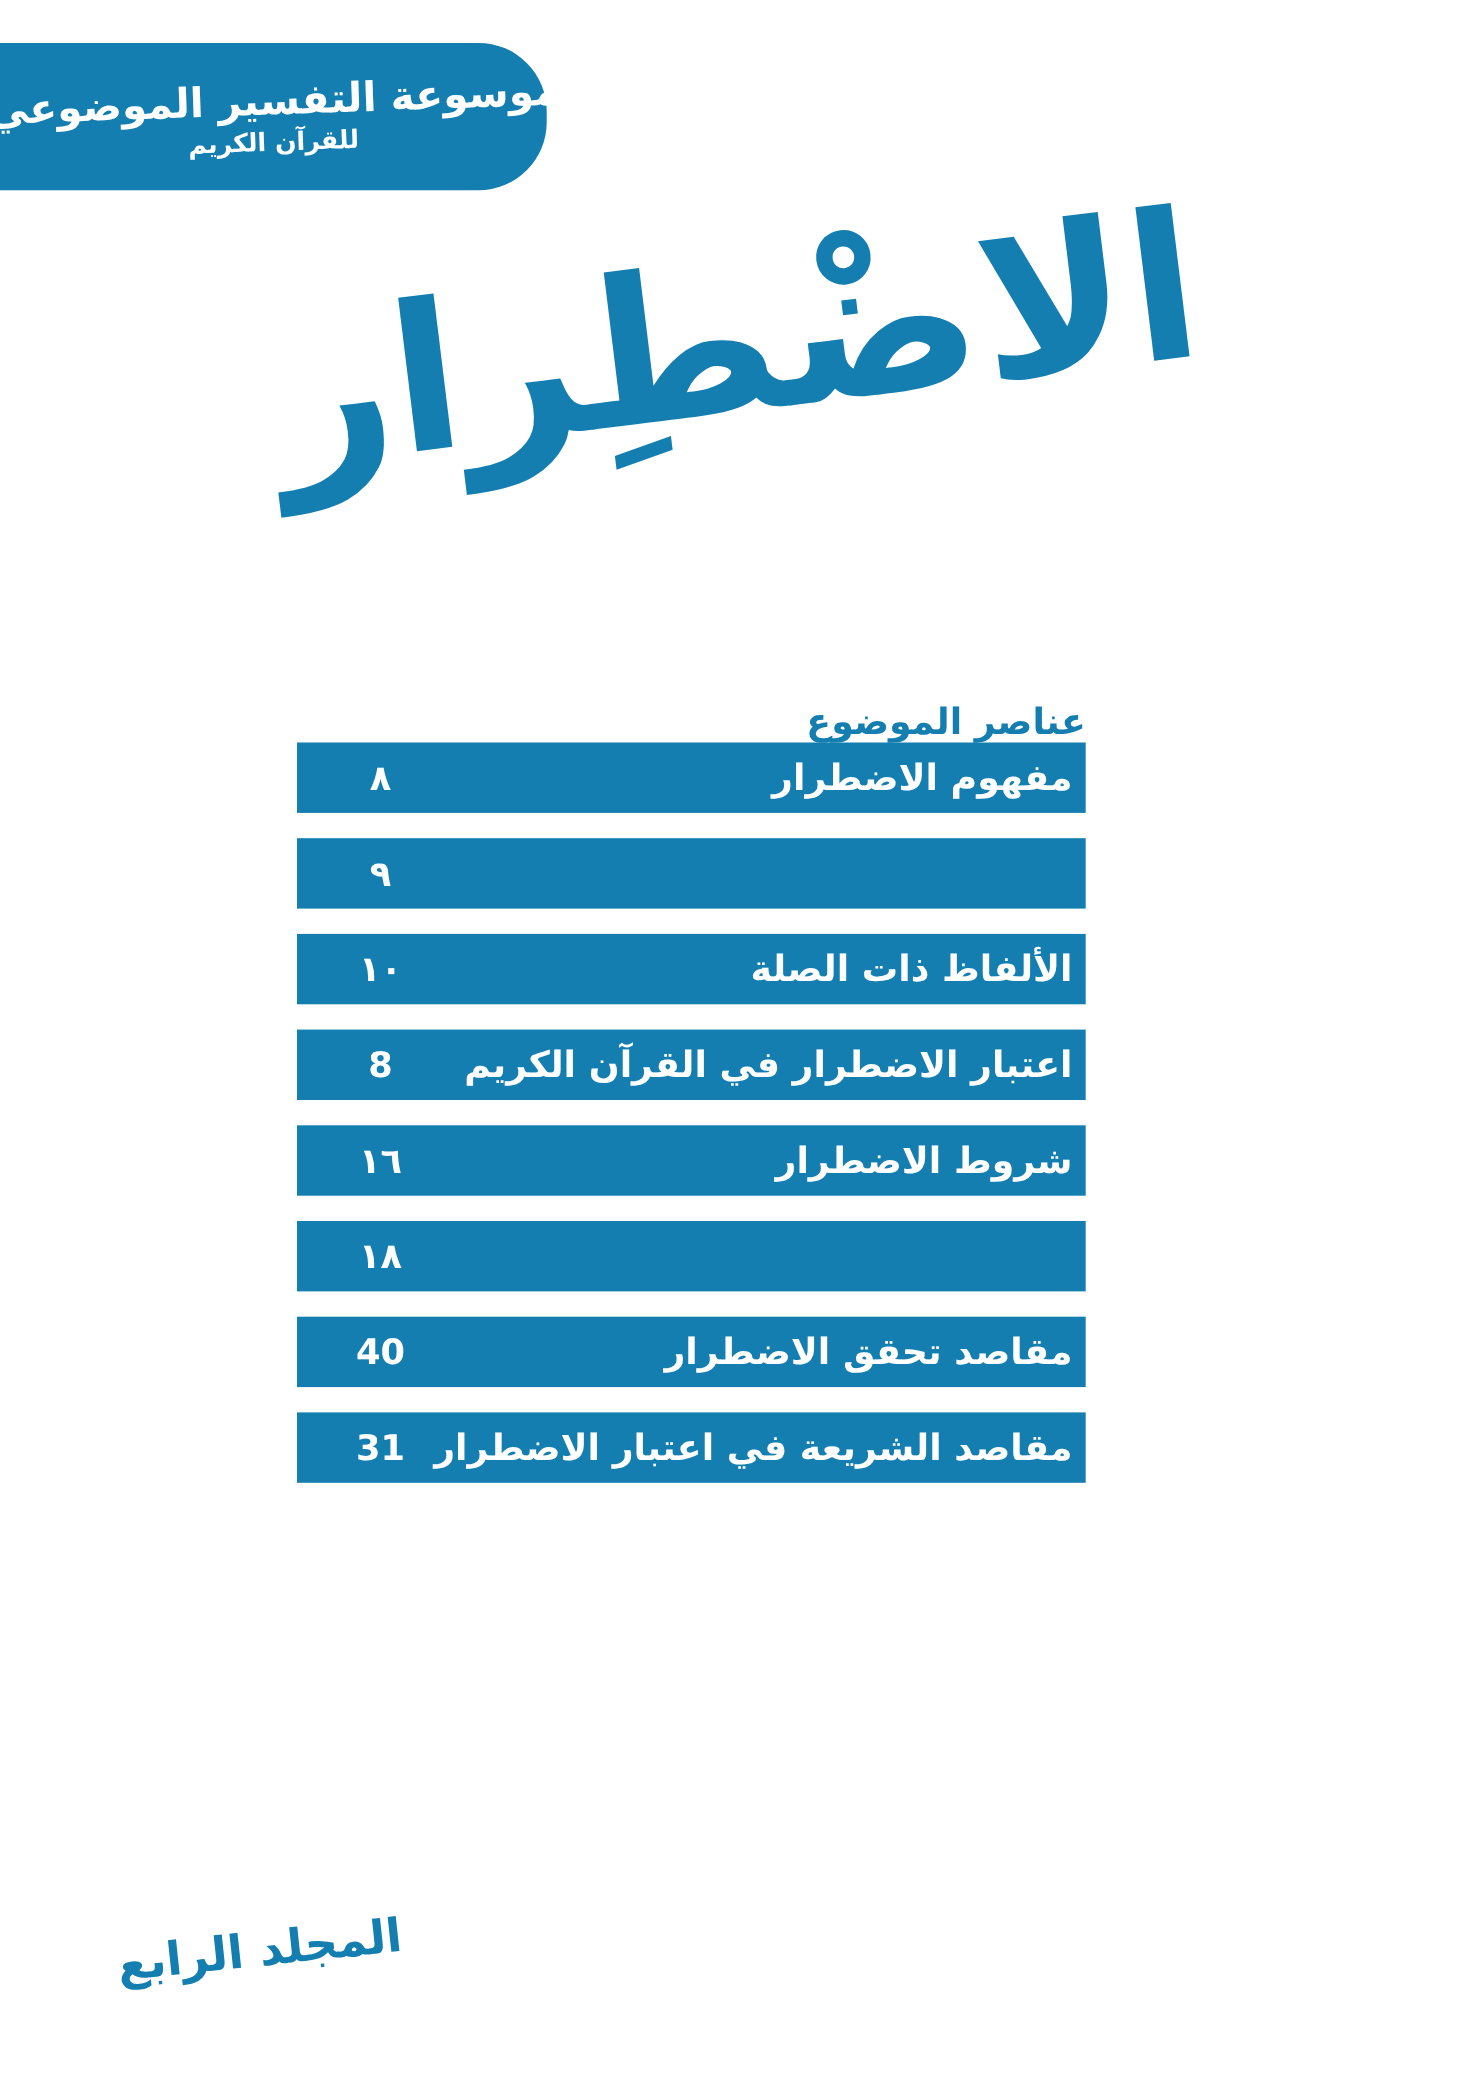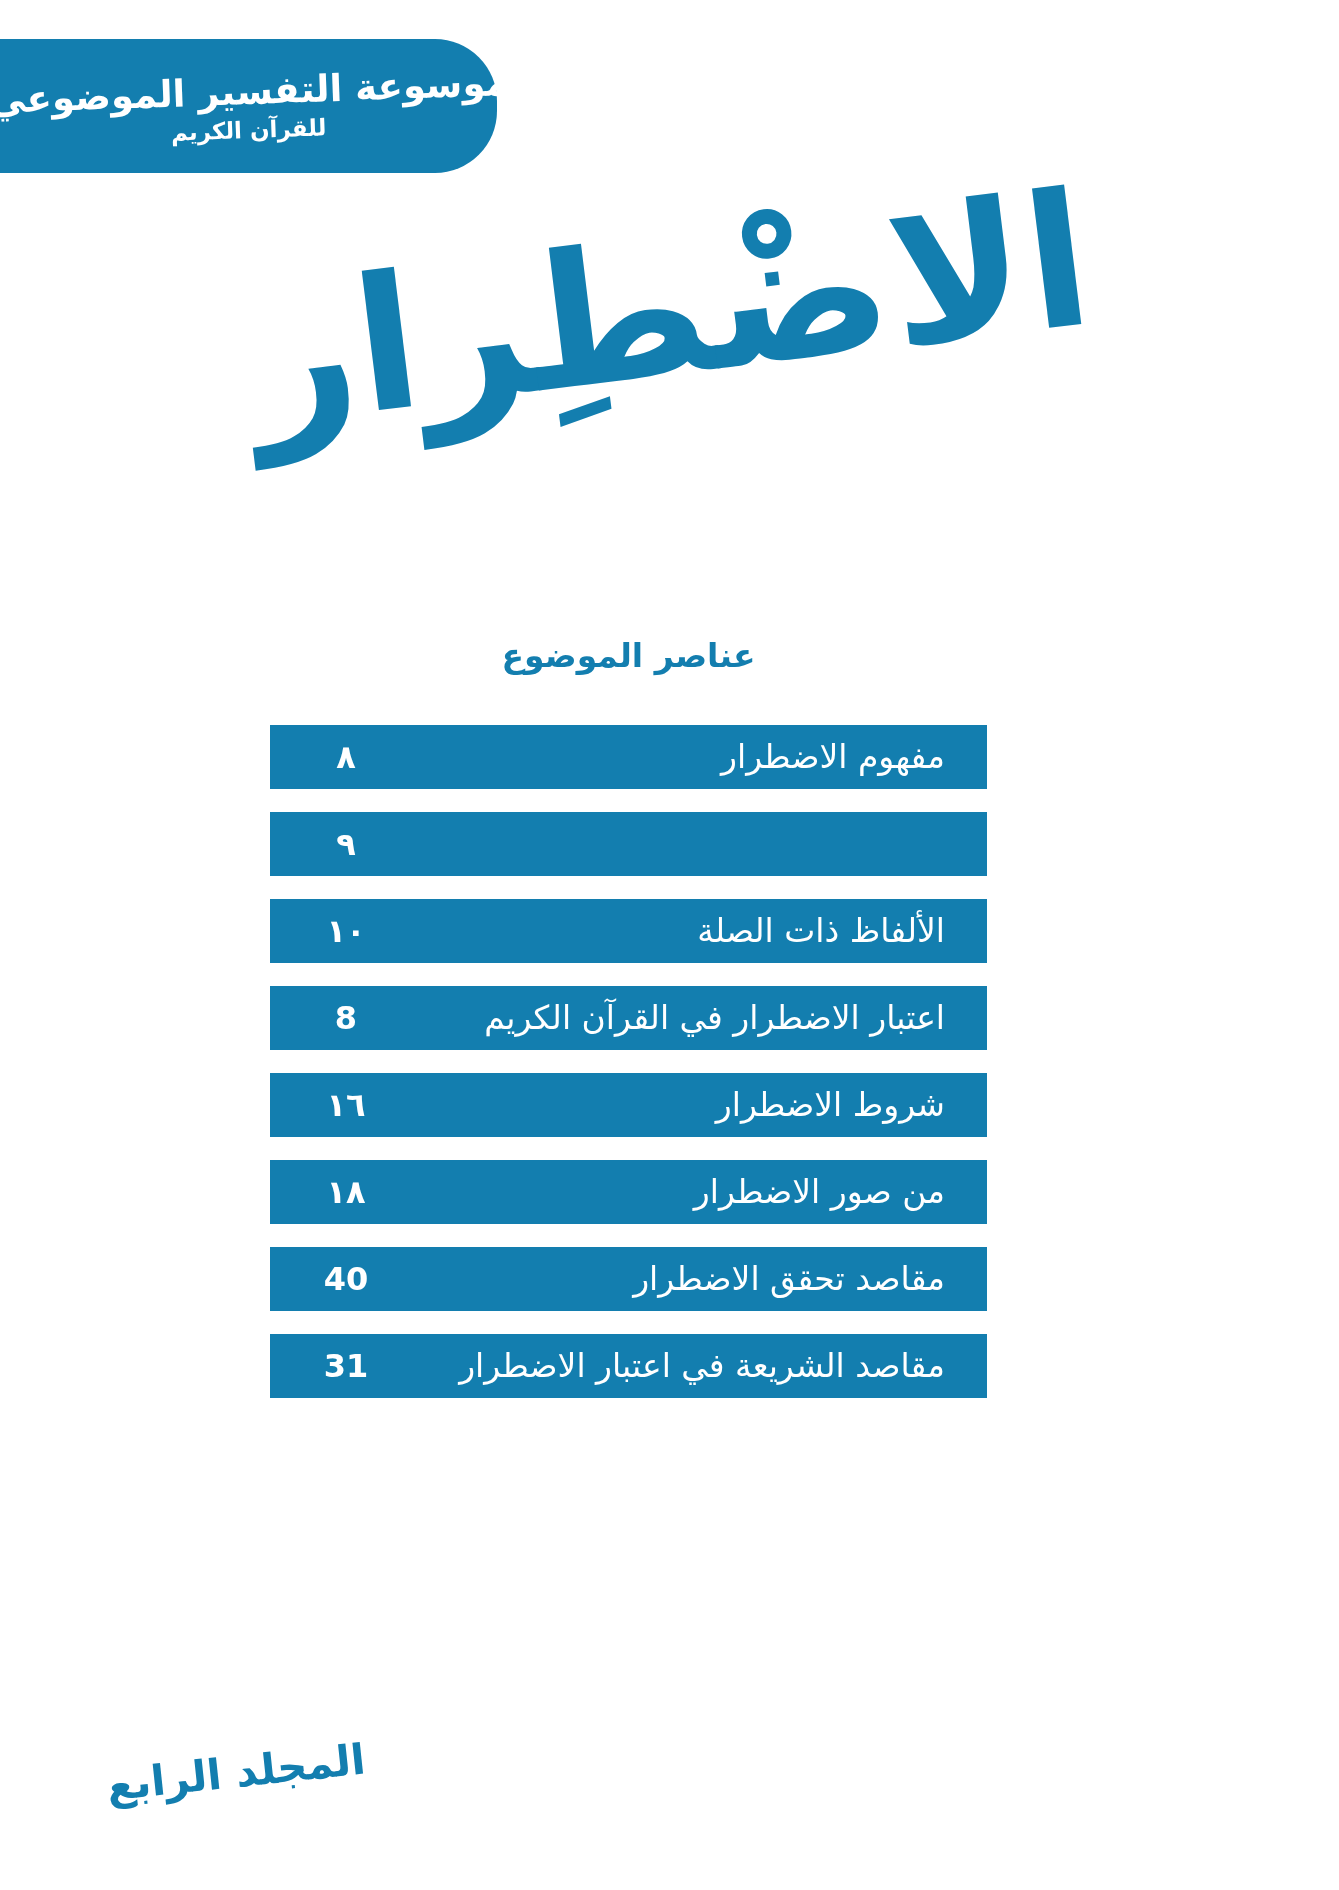--- a/index.html
+++ b/index.html
@@ -54,41 +54,40 @@
   }
 
   
   .toc {
     position: absolute;
     top: 636px; left: 270px;
     width: 717px;
     direction: rtl;
   }
   .toc-heading {
-    text-align: center;
+    text-align: right;
     color: var(--accent);
     font-size: 33px;
     font-weight: bold;
-    margin-bottom: 50px;
   }
   .toc-list { width: 100%; }
   .toc-row {
     position: relative;
     height: 64px;
     background: var(--accent);
     margin-bottom: 23px;
     direction: rtl;
   }
   .toc-label {
     position: absolute;
-    right: 42px; top: 0;
+    right: 12px; top: 0;
     height: 64px; line-height: 64px;
     color: var(--on-accent);
     font-size: 33px;
-    font-weight: normal;
+    font-weight: bold;
     white-space: nowrap;
   }
   .toc-page {
     position: absolute;
     left: 44px; top: 0;
     width: 64px;
     height: 64px; line-height: 64px;
     text-align: center;
     color: var(--on-accent);
     font-size: 32px;
@@ -135,21 +134,20 @@
   </div>
       <div class="toc-row">
     <span class="toc-label">اعتبار الاضطرار في القرآن الكريم</span>
     <span class="toc-page">8</span>
   </div>
       <div class="toc-row">
     <span class="toc-label">شروط الاضطرار</span>
     <span class="toc-page">١٦</span>
   </div>
       <div class="toc-row">
-    <span class="toc-label">من صور الاضطرار</span>
     <span class="toc-page">١٨</span>
   </div>
       <div class="toc-row">
     <span class="toc-label">مقاصد تحقق الاضطرار</span>
     <span class="toc-page">40</span>
   </div>
       <div class="toc-row">
     <span class="toc-label">مقاصد الشريعة في اعتبار الاضطرار</span>
     <span class="toc-page">31</span>
   </div>

